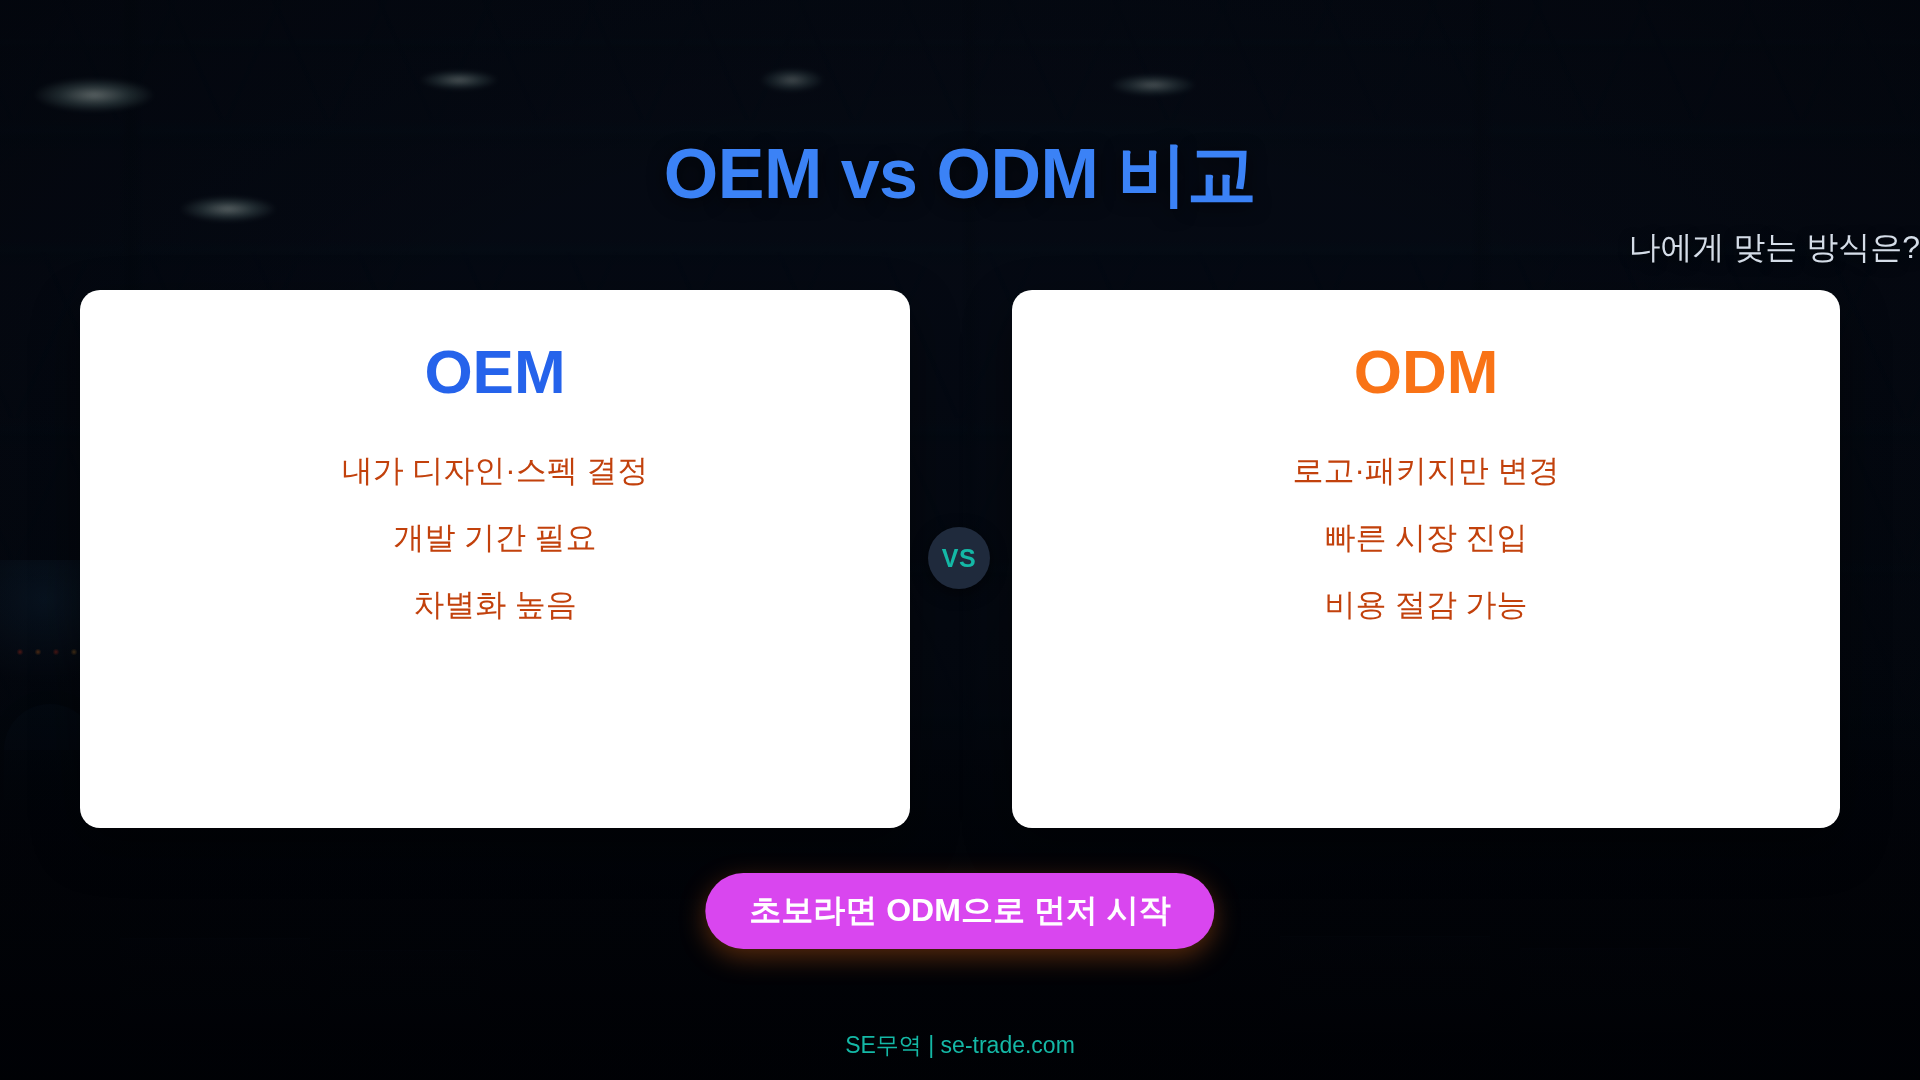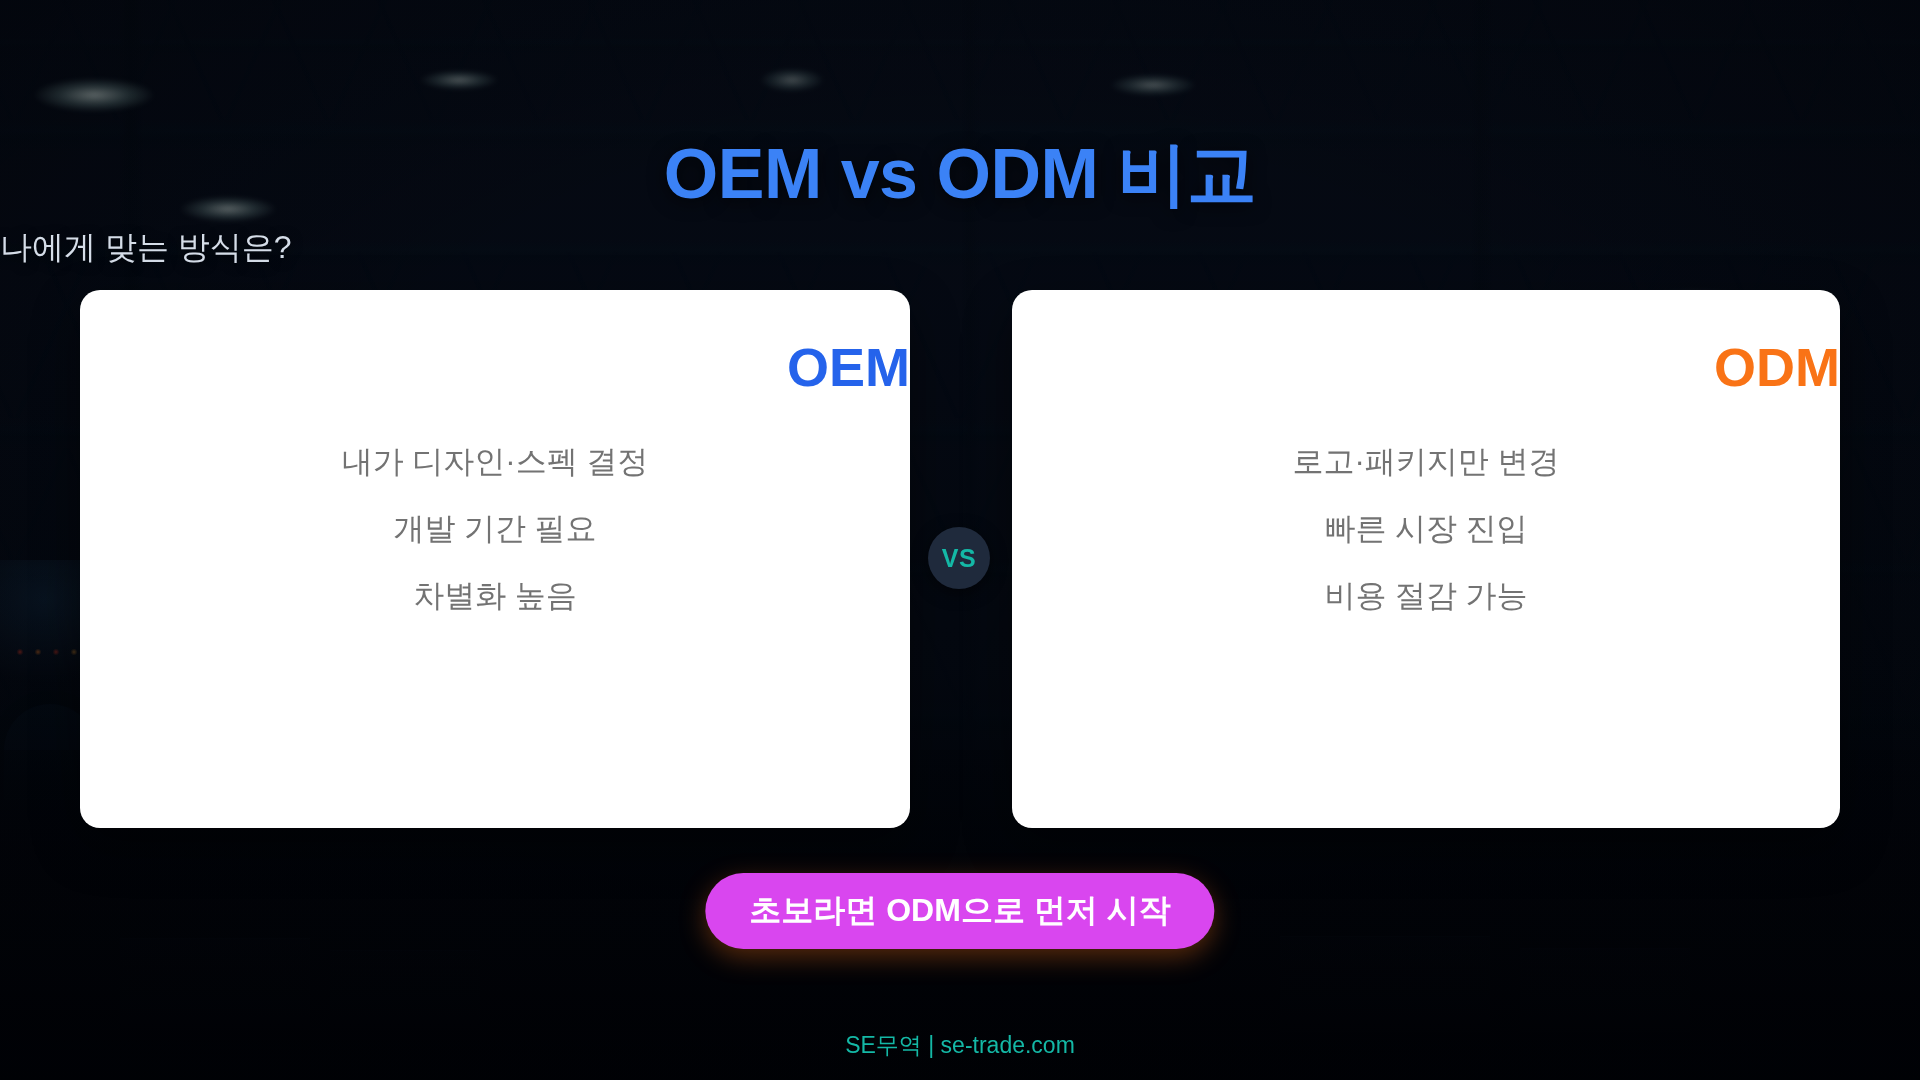--- a/index.html
+++ b/index.html
@@ -105,50 +105,50 @@
 
   .title {
     position:absolute; top:128px; left:0; right:0;
     text-align:center;
     font-size:70px; font-weight:700; color:#3b82f6;
     letter-spacing:-0.5px;
     text-shadow:0 3px 18px rgba(0,0,0,.7);
   }
   .subtitle {
     position:absolute; top:226px; left:0; right:0;
-    text-align:left;
+    text-align:right;
     font-size:32px; font-weight:400; color:#d5dde8;
     text-shadow:0 2px 12px rgba(0,0,0,.7);
   }
 
   .card {
     position:absolute;
     top:290px; height:538px;
     background:#ffffff;
     border-radius:20px;
     box-shadow:0 18px 48px rgba(0,0,0,.45);
     padding-top:48px;
   }
   .card-left  { left:80px;  width:830px; }
   .card-right { left:1012px; width:828px; }
 
   .card-title {
-    text-align:right;
-    font-size:54px; font-weight:700;
+    text-align:center;
+    font-size:62px; font-weight:700;
     line-height:1.1;
     margin-bottom:32px;
   }
   .card-title.oem { color:#2563eb; }
   .card-title.odm { color:#f97316; }
 
   .feature-list { list-style:none; }
   .feature-item {
     text-align:center;
     font-size:31px; font-weight:400;
-    color:#737373;
+    color:#c2410c;
     line-height:1.25;
     padding:14px 0;
   }
 
   .vs-badge {
     position:absolute;
     left:928px; top:527px;
     width:62px; height:62px;
     border-radius:50%;
     background:#1f2a3c;

